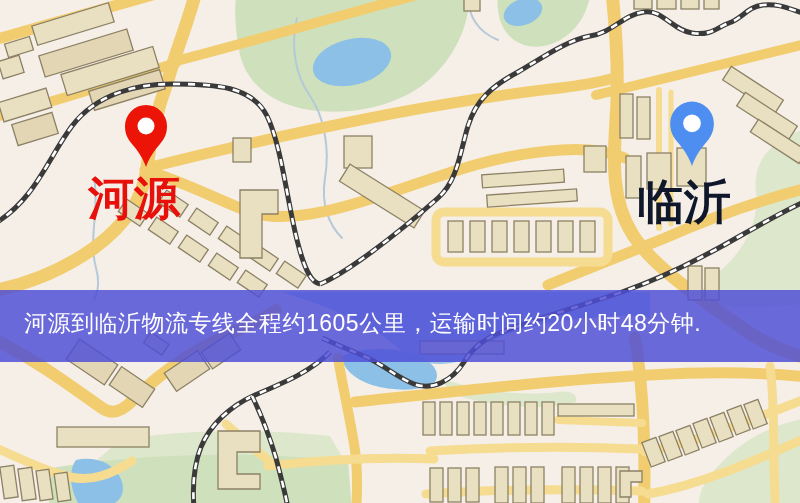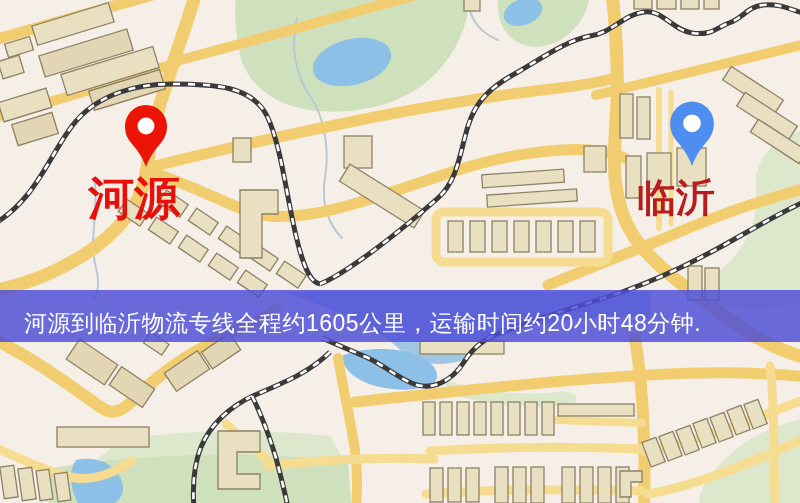--- a/index.html
+++ b/index.html
@@ -19,31 +19,31 @@
   .water-soft { fill:#9fc6e4; stroke:none; }
   .stream  { fill:none; stroke:#b6c9d8; stroke-width:2; stroke-linecap:round; }
   .road    { fill:none; stroke:#f2cd6f; stroke-linecap:round; }
   .road-minor { fill:none; stroke:#f6dc90; stroke-linecap:round; }
   .rail-base { fill:none; stroke:#3a3a3a; stroke-width:5; }
   .rail-dash { fill:none; stroke:#ffffff; stroke-width:2.6; stroke-dasharray:7 8; }
   .bld     { fill:#e9dfc1; stroke:#8d8165; stroke-width:1.3; }
   .bld-dark{ fill:#e2d6b4; stroke:#8d8165; stroke-width:1.3; }
 
   .banner {
-    position:absolute; left:0; top:290px; width:800px; height:52px;
+    position:absolute; left:0; top:290px; width:800px; height:72px;
     background:rgba(79,79,215,0.84);
     color:#ffffff; font-size:23px; line-height:67px;
     padding-left:24px; white-space:nowrap; letter-spacing:0.5px;
   }
   .city-label {
     position:absolute; font-weight:bold; line-height:1;
     font-family:"Liberation Sans","DejaVu Sans",sans-serif;
   }
   .label-origin { left:88px; top:175px; font-size:46px; color:#e8100a; }
-  .label-dest   { left:637px; top:178px; font-size:39px; color:#b91c1c; }
+  .label-dest   { left:637px; top:178px; font-size:47px; color:#0f172a; }
 </style>
 </head>
 <body>
 
 <div class="screen">
 
   <svg class="map-svg" viewBox="0 0 800 503">
     <defs>
       <path id="rwA" d="M-6,224 C35,200 48,158 72,126 C98,92 140,84 172,84 C215,84 252,86 267,116 C281,144 287,200 297,240 C305,272 312,283 320,284"></path>
       <path id="rwA2" d="M320,284 C345,274 395,236 438,198 C458,180 460,152 468,126 C476,100 492,86 518,72 C545,56 568,40 590,36 C614,32 622,15 644,12 C662,9 672,30 692,33 C712,36 717,27 729,23 C743,18 747,7 763,5 C779,3 792,10 806,14"></path>

